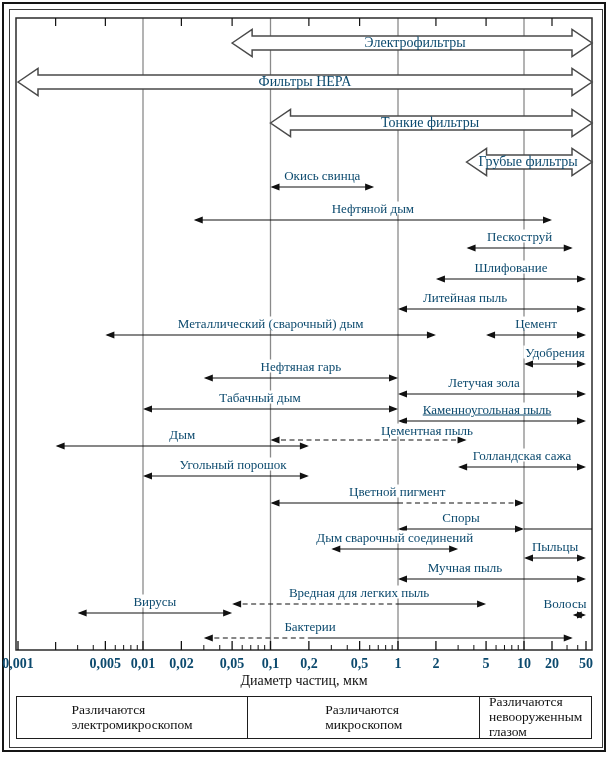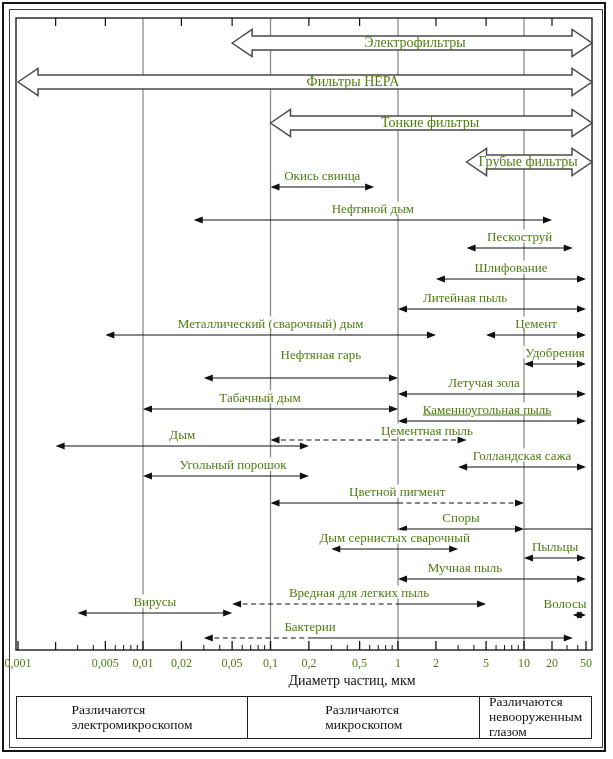--- a/index.html
+++ b/index.html
@@ -5,25 +5,25 @@
   html,body{margin:0;padding:0;background:#fff;}
   body{width:613px;height:759px;overflow:hidden;position:relative;
        font-family:"Liberation Serif",serif;color:#111;}
   .frame-outer{position:absolute;left:2px;top:2px;width:604px;height:750px;
        border:2.5px solid #151515;box-sizing:border-box;}
   .frame-inner{position:absolute;left:9px;top:9px;width:594px;height:739px;
        border:1px solid #3a3a3a;box-sizing:border-box;}
   #chart-svg{position:absolute;left:0;top:0;}
   #labels{position:absolute;left:0;top:0;width:613px;height:759px;pointer-events:none;}
   .lbl{position:absolute;transform:translate(-50%,-50%);white-space:nowrap;
-       font-size:13px;line-height:13px;background:#fff;padding:0 2px;color:#4d7c0f;}
+       font-size:13px;line-height:13px;background:#fff;padding:0 2px;color:#0c4a6e;}
   .biglbl{background:transparent;font-size:14px;line-height:14px;padding:0;}
-  .ticklbl{background:transparent;font-size:12px;padding:0;}
+  .ticklbl{background:transparent;font-size:14px;padding:0;font-weight:bold;}
   .axis-title{position:absolute;transform:translate(-50%,-50%);font-size:14px;
-       white-space:nowrap;background:transparent;margin-left:48px;}
+       white-space:nowrap;background:transparent;}
   .cells{position:absolute;left:16px;top:696px;width:576px;height:43px;
        border:1.5px solid #1d1d1d;box-sizing:border-box;display:flex;}
   .cell{display:flex;align-items:center;justify-content:center;
        font-size:13.5px;line-height:1.1;white-space:pre-line;box-sizing:border-box;}
   .cell + .cell{border-left:1.5px solid #1d1d1d;}
   .c1{width:231px;} .c2{width:233px;} .c3{width:112px;}
 </style>
 </head>
 <body>
 
@@ -181,42 +181,42 @@
     <div class="lbl ticklbl" style="left: 270.5px; top: 663px;">0,1</div>
     <div class="lbl ticklbl" style="left: 308.881px; top: 663px;">0,2</div>
     <div class="lbl ticklbl" style="left: 359.619px; top: 663px;">0,5</div>
     <div class="lbl ticklbl" style="left: 398px; top: 663px;">1</div>
     <div class="lbl ticklbl" style="left: 435.93px; top: 663px;">2</div>
     <div class="lbl ticklbl" style="left: 486.07px; top: 663px;">5</div>
     <div class="lbl ticklbl" style="left: 524px; top: 663px;">10</div>
     <div class="lbl ticklbl" style="left: 552px; top: 663px;">20</div>
     <div class="lbl ticklbl" style="left: 586px; top: 663px;">50</div>
     <div class="lbl biglbl" style="left: 415px; top: 43px;">Электрофильтры</div>
-    <div class="lbl biglbl" style="left: 305px; top: 82px; margin-left: 48px;">Фильтры HEPA</div>
+    <div class="lbl biglbl" style="left: 305px; top: 82px;">Фильтры HEPA</div>
     <div class="lbl biglbl" style="left: 430px; top: 123px;">Тонкие фильтры</div>
     <div class="lbl biglbl" style="left: 528px; top: 162px;">Грубые фильтры</div>
     <div class="lbl " style="left: 322.323px; top: 175px;">Окись свинца</div>
     <div class="lbl " style="left: 372.869px; top: 208px;">Нефтяной дым</div>
     <div class="lbl " style="left: 519.659px; top: 236px;">Пескоструй</div>
     <div class="lbl " style="left: 510.965px; top: 267px;">Шлифование</div>
     <div class="lbl " style="left: 465px; top: 297px;">Литейная пыль</div>
     <div class="lbl " style="left: 270.651px; top: 323px;">Металлический (сварочный) дым</div>
     <div class="lbl " style="left: 536.035px; top: 323px;">Цемент</div>
     <div class="lbl " style="left: 555px; top: 352px;">Удобрения</div>
-    <div class="lbl " style="left: 300.916px; top: 354px; margin-left: 20px;">Нефтяная гарь</div>
+    <div class="lbl " style="left: 300.916px; top: 366px;">Нефтяная гарь</div>
     <div class="lbl " style="left: 484px; top: 382px;">Летучая зола</div>
     <div class="lbl " style="left: 260px; top: 397px;">Табачный дым</div>
     <div class="lbl " style="left: 487px; top: 409px; text-decoration: underline;">Каменноугольная пыль</div>
     <div class="lbl " style="left: 427px; top: 430px;">Цементная пыль</div>
     <div class="lbl " style="left: 182.255px; top: 434px;">Дым</div>
     <div class="lbl " style="left: 522px; top: 455px;">Голландская сажа</div>
     <div class="lbl " style="left: 233px; top: 464px;">Угольный порошок</div>
     <div class="lbl " style="left: 397.25px; top: 491px;">Цветной пигмент</div>
     <div class="lbl " style="left: 461px; top: 517px;">Споры</div>
-    <div class="lbl " style="left: 394.725px; top: 537px;">Дым сернистых сварочный</div>
+    <div class="lbl " style="left: 394.725px; top: 537px;">Дым сварочный соединений</div>
     <div class="lbl " style="left: 555px; top: 546px;">Пыльцы</div>
     <div class="lbl " style="left: 465px; top: 567px;">Мучная пыль</div>
     <div class="lbl " style="left: 359.094px; top: 592px;">Вредная для легких пыль</div>
     <div class="lbl " style="left: 154.879px; top: 601px;">Вирусы</div>
     <div class="lbl " style="left: 565px; top: 603px;">Волосы</div>
     <div class="lbl " style="left: 310px; top: 626px;">Бактерии</div>
   </div>
 
 <div class="cells">
   <div class="cell c1">Различаются

